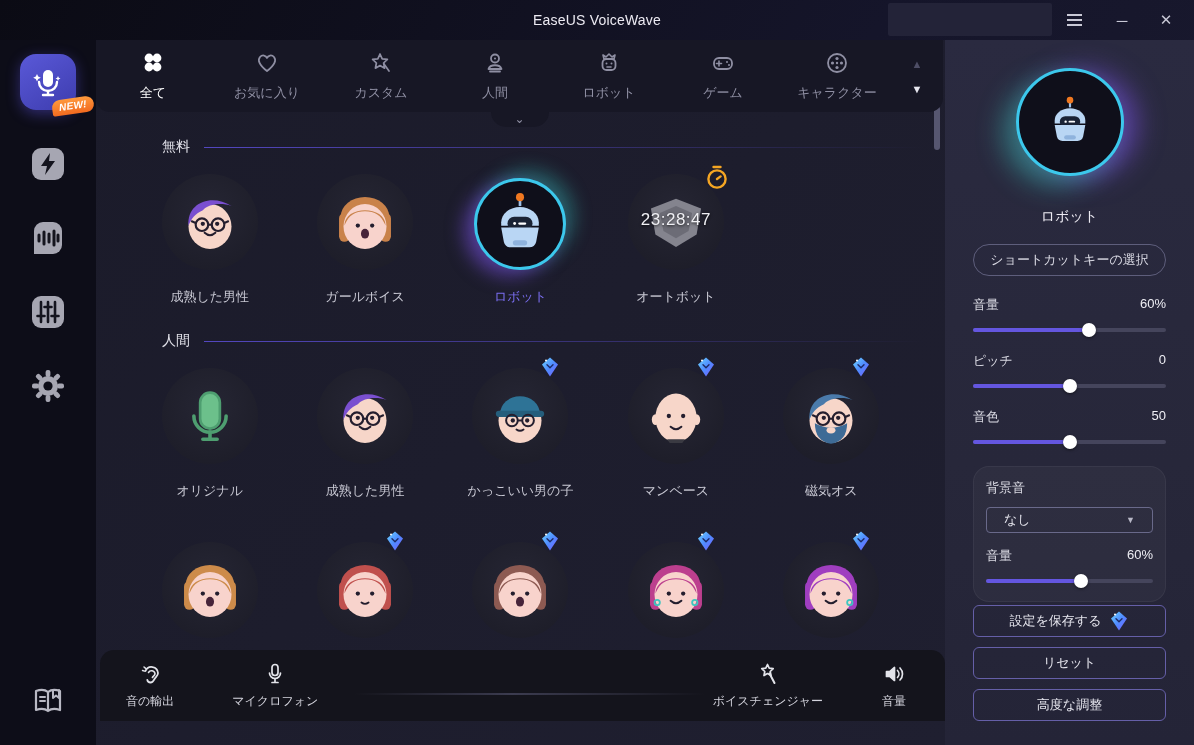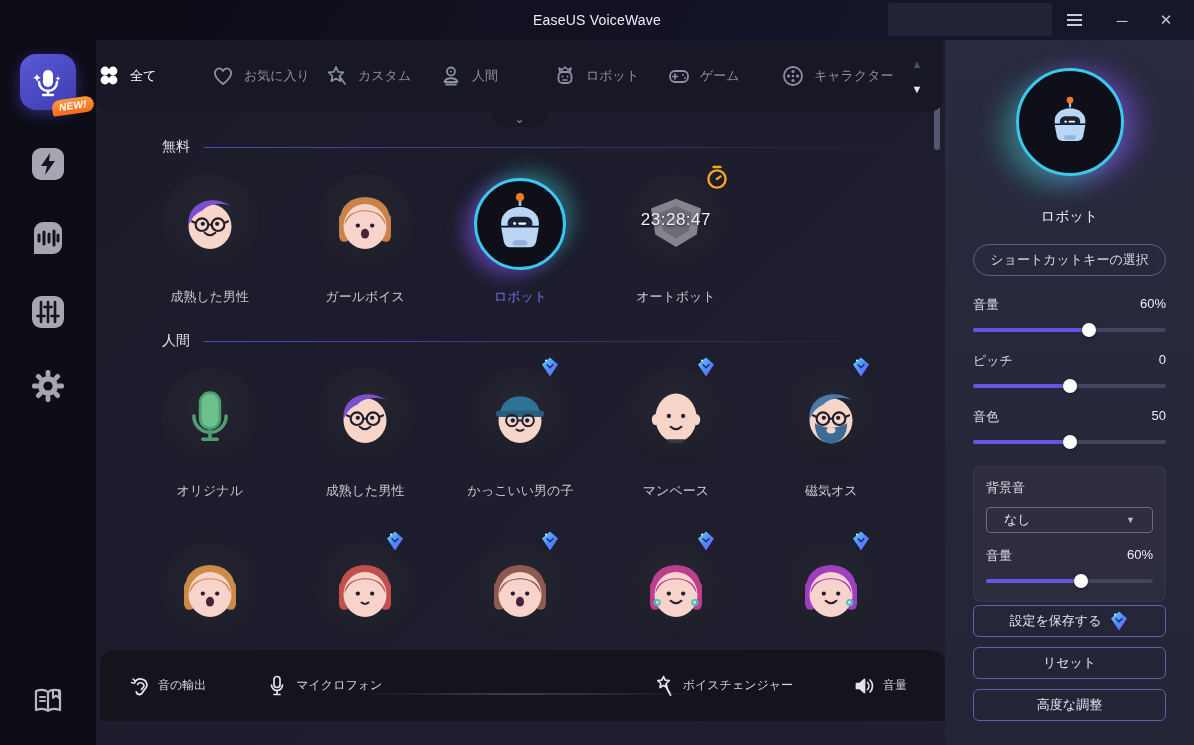--- a/index.html
+++ b/index.html
@@ -24,21 +24,21 @@
      box-shadow:0 4px 14px rgba(90,80,220,.45); cursor:pointer; }
   .side-ico { margin-top:34px; cursor:pointer; display:flex; justify-content:center; }
   .new-badge { position:absolute; right:2px; top:-12px; background:linear-gradient(180deg,#ff9a3d,#f26a1f);
      color:#fff; font-size:10px; font-weight:bold; font-style:italic; padding:2px 7px 3px; border-radius:8px 8px 8px 2px;
      transform:rotate(-8deg); letter-spacing:.3px; }
   #side-book { position:absolute; left:0; bottom:24px; width:96px; display:flex; justify-content:center; cursor:pointer; }
 
   
   #main { position:absolute; left:96px; top:40px; width:849px; height:705px; background:linear-gradient(135deg,#1b1b2a,#1f1f30); }
   #tabbar { position:relative; width:847px; height:72px; background:#171725; border-radius:0 0 14px 14px; display:flex; align-items:center; z-index:5; }
-  .tab { width:114px; height:72px; display:flex; align-items:center; gap:8px; cursor:pointer; color:#8f8fa3; }
+  .tab { width:114px; height:72px; display:flex; flex-direction:column; align-items:center; justify-content:center; gap:8px; cursor:pointer; color:#8f8fa3; }
   .tab .tlabel { font-size:13px; }
   .tab.active { color:#ffffff; }
   #tab-arrows { width:46px; display:flex; flex-direction:column; align-items:center; gap:13px; }
   #arrow-up { color:#4e4e66; font-size:11px; cursor:pointer; }
   #arrow-down { color:#e8e8f0; font-size:11px; cursor:pointer; }
   #tab-notch { position:absolute; left:50%; bottom:-15px; width:58px; height:15px; margin-left:-29px; background:#171725;
      border-radius:0 0 30px 30px; display:flex; justify-content:center; color:#8f8fa3; font-size:12px; cursor:pointer; }
 
   
   #library { position:absolute; left:0; top:72px; width:849px; height:633px; overflow:hidden; }
@@ -56,41 +56,41 @@
   .voice-card.selected .voice-name { color:#7a6ef0; }
   .gem { position:absolute; top:-8px; right:10px; }
   .timer-badge { position:absolute; top:-6px; right:-4px; }
   .timer-text { position:absolute; left:50%; top:50%; transform:translate(-50%,-50%); font-size:17px; color:#f0f0f5; letter-spacing:.5px; white-space:nowrap; text-shadow:0 1px 3px rgba(0,0,0,.8); }
   #scrollthumb { position:absolute; right:5px; top:66px; width:6px; height:44px; border-radius:3px; background:#565670; cursor:pointer; }
 
   
   #devicebar { position:absolute; left:4px; right:0; top:610px; height:71px; background:#14141c; border-radius:14px 14px 0 0; z-index:6; }
   #devicebar .row { position:relative; height:71px; display:flex; align-items:center; justify-content:space-between; padding:0 38px 0 26px; }
   .dev-group { display:flex; gap:58px; }
-  .dev-item { display:flex; flex-direction:row; align-items:center; gap:6px; cursor:pointer; color:#e3e4ea; }
+  .dev-item { display:flex; flex-direction:column; align-items:center; gap:6px; cursor:pointer; color:#e3e4ea; }
   .dev-item .dlabel { font-size:12px; color:#d5d5de; }
   #dev-line { position:absolute; left:255px; top:43px; width:350px; height:2px;
      background:linear-gradient(90deg,rgba(70,70,90,0),#3c3c50 45%,rgba(70,70,90,0)); }
 
   
   #detail { position:absolute; left:945px; top:40px; width:249px; height:705px;
      background:linear-gradient(180deg,#2a2a40 0%,#27273a 60%,#242437 100%); padding:0 28px; }
   #d-avatar { position:relative; width:108px; height:108px; margin:28px auto 0; }
   #d-ring { position:absolute; inset:0; border-radius:50%; background:#0f0f1a; border:3px solid #3cc8ec;
      box-shadow:-14px 10px 26px rgba(64,220,205,.4), 14px 2px 26px rgba(130,84,235,.55); display:flex; align-items:center; justify-content:center; }
   #d-name { margin-top:32px; text-align:center; font-size:14px; color:#eceaf2; }
   #d-shortcut { margin-top:18px; width:100%; height:32px; background:transparent; border:1px solid #5e5e7c; border-radius:16px;
      color:#dcdce6; font-size:13px; cursor:pointer; font-family:inherit; }
   .slider-block { margin-top:20px; }
   .slider-head { display:flex; justify-content:space-between; font-size:13px; color:#d9d9e2; }
   .slider-head .sval { color:#eeeef4; }
   .slider-track { position:relative; margin-top:14px; height:4px; border-radius:2px; background:#45455c; }
   .slider-fill { position:absolute; left:0; top:0; height:4px; border-radius:2px; background:#6456e0; }
   .slider-thumb { position:absolute; top:-5px; width:14px; height:14px; border-radius:50%; background:#ffffff; margin-left:-7px; cursor:grab; box-shadow:0 1px 3px rgba(0,0,0,.5); }
-  #bg-box { margin-top:22px; background:rgba(255,255,255,.035); border:1px solid rgba(255,255,255,.05); border-radius:8px; padding:12px 12px 18px; }
+  #bg-box { margin-top:22px; background:rgba(255,255,255,.035); border:1px solid rgba(255,255,255,.05); border-radius:16px; padding:12px 12px 18px; }
   #bg-label { font-size:13px; color:#d9d9e2; }
   #bg-select { margin-top:10px; height:26px; border:1px solid #69698a; border-radius:4px; display:flex; align-items:center; justify-content:space-between; padding:0 17px; cursor:pointer; }
   #bg-select .selval { font-size:13px; color:#e4e4ec; }
   #bg-select .caret { font-size:9px; color:#b9b9c8; }
   #bg-box .slider-block { margin-top:14px; }
   #d-buttons { position:absolute; left:28px; right:28px; bottom:24px; }
   .d-btn { position:relative; width:100%; height:32px; margin-top:10px; background:transparent; border:1px solid #655fa8; border-radius:6px;
      color:#e6e6ee; font-size:13px; cursor:pointer; font-family:inherit; display:flex; align-items:center; justify-content:center; gap:8px; }
   svg { display:block; }
 </style>

